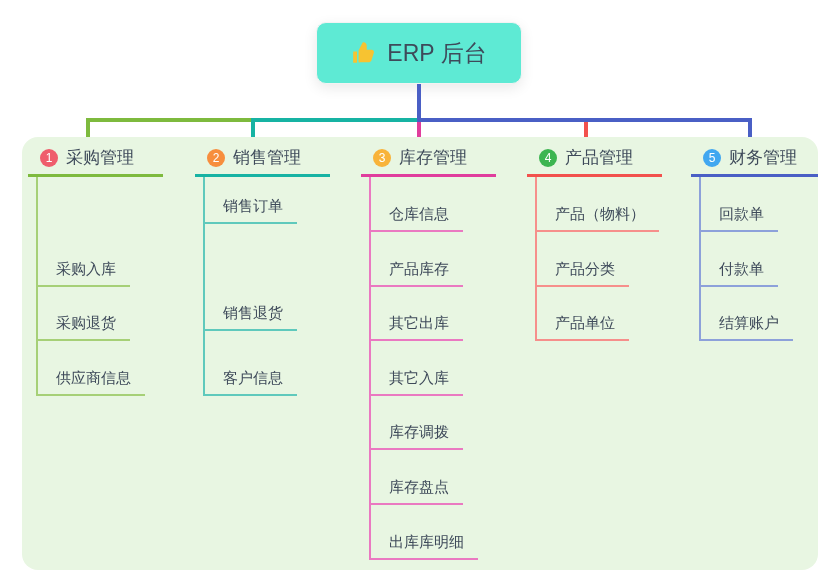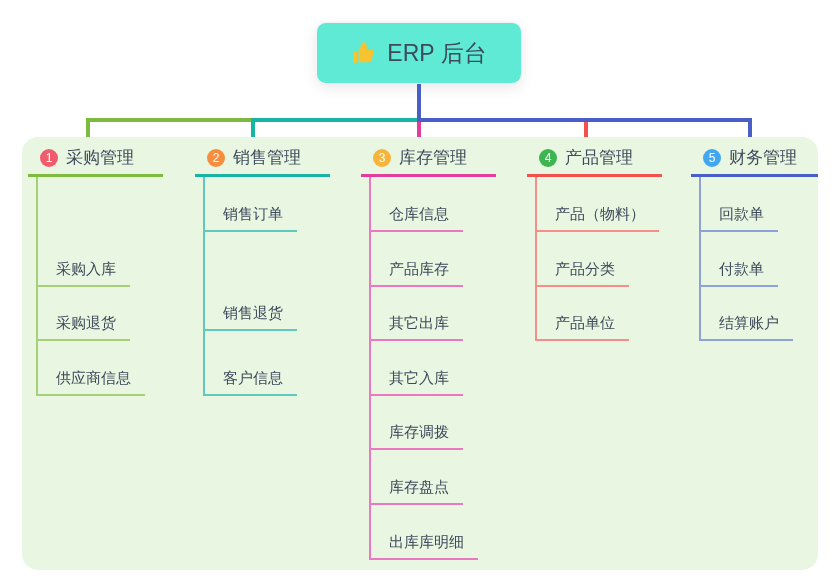--- a/index.html
+++ b/index.html
@@ -95,21 +95,21 @@
     <div class="child" style="top:166px">采购退货</div>
     <div class="child" style="top:221px">供应商信息</div>
   </div>
 
   <div class="branch b2" style="--line: #17b3a3; --child: #5fc9bc; --badge: #f78e3d;">
     <div class="branch-header">
       <span class="badge">2</span>
       <span>销售管理</span>
     </div>
     <div class="spine" style="height:219px"></div>
-    <div class="child" style="top:57px">销售订单</div>
+    <div class="child" style="top:49px">销售订单</div>
     <div class="child" style="top:156px">销售退货</div>
     <div class="child" style="top:221px">客户信息</div>
   </div>
 
   <div class="branch b3" style="--line: #e03d9d; --child: #ea79c1; --badge: #f8b33a;">
     <div class="branch-header">
       <span class="badge">3</span>
       <span>库存管理</span>
     </div>
     <div class="spine" style="height:383px"></div>

